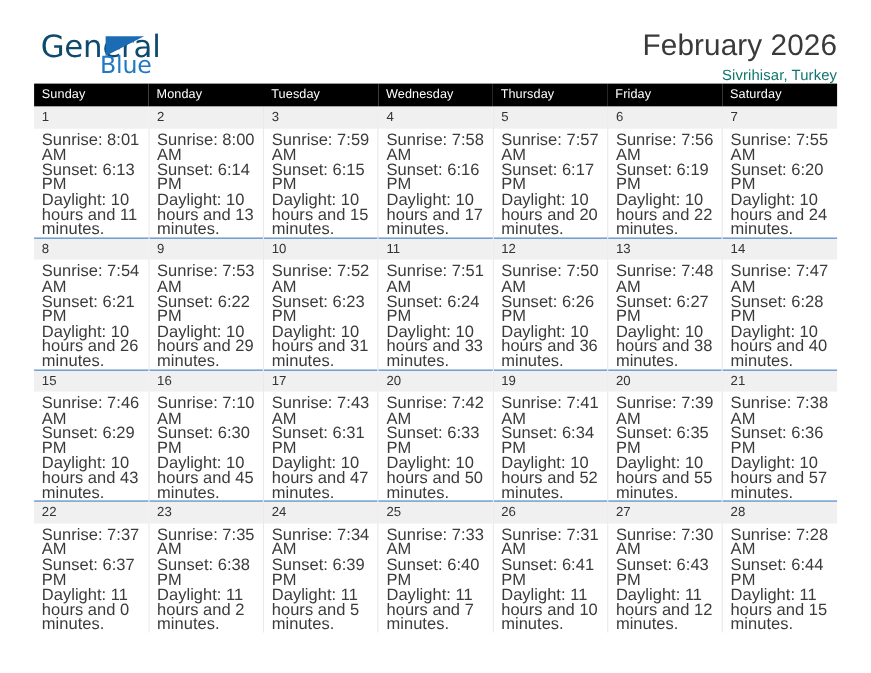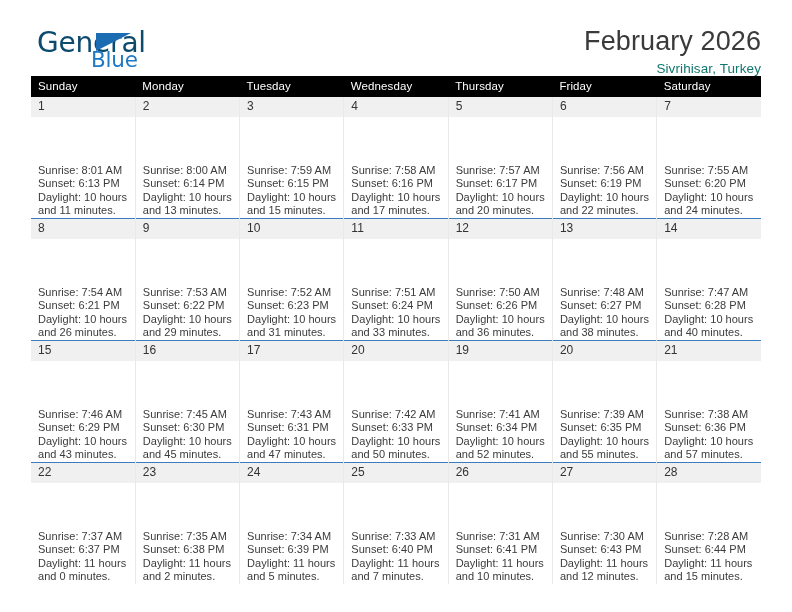--- a/index.html
+++ b/index.html
@@ -122,27 +122,26 @@
     padding: 0;
   }
   .daynum {
     background: #f0f0f0;
     font-size: 12px;
     color: #333333;
     padding: 3px 0 4px 7px;
     line-height: 1.05;
   }
   .dayinfo {
-    font-size: 11px;
+    font-size: 15px;
     line-height: 13.6px;
     color: #3b3b3b;
     padding: 4px 6px 0 7px;
     white-space: pre-line;
     letter-spacing: 0.02px;
-    margin-top: 43px;
   }
 </style>
 </head>
 <body>
 
 <div class="page">
 
   <div class="header">
 
     <div class="logo">
@@ -295,21 +294,21 @@
             <div class="cell-inner">
               <div class="daynum">15</div>
               <div class="dayinfo">Sunrise: 7:46 AM
 Sunset: 6:29 PM
 Daylight: 10 hours and 43 minutes.</div>
             </div>
           </td>
         <td>
             <div class="cell-inner">
               <div class="daynum">16</div>
-              <div class="dayinfo">Sunrise: 7:45 AM
+              <div class="dayinfo">Sunrise: 7:10 AM
 Sunset: 6:30 PM
 Daylight: 10 hours and 45 minutes.</div>
             </div>
           </td>
         <td>
             <div class="cell-inner">
               <div class="daynum">17</div>
               <div class="dayinfo">Sunrise: 7:43 AM
 Sunset: 6:31 PM
 Daylight: 10 hours and 47 minutes.</div>

